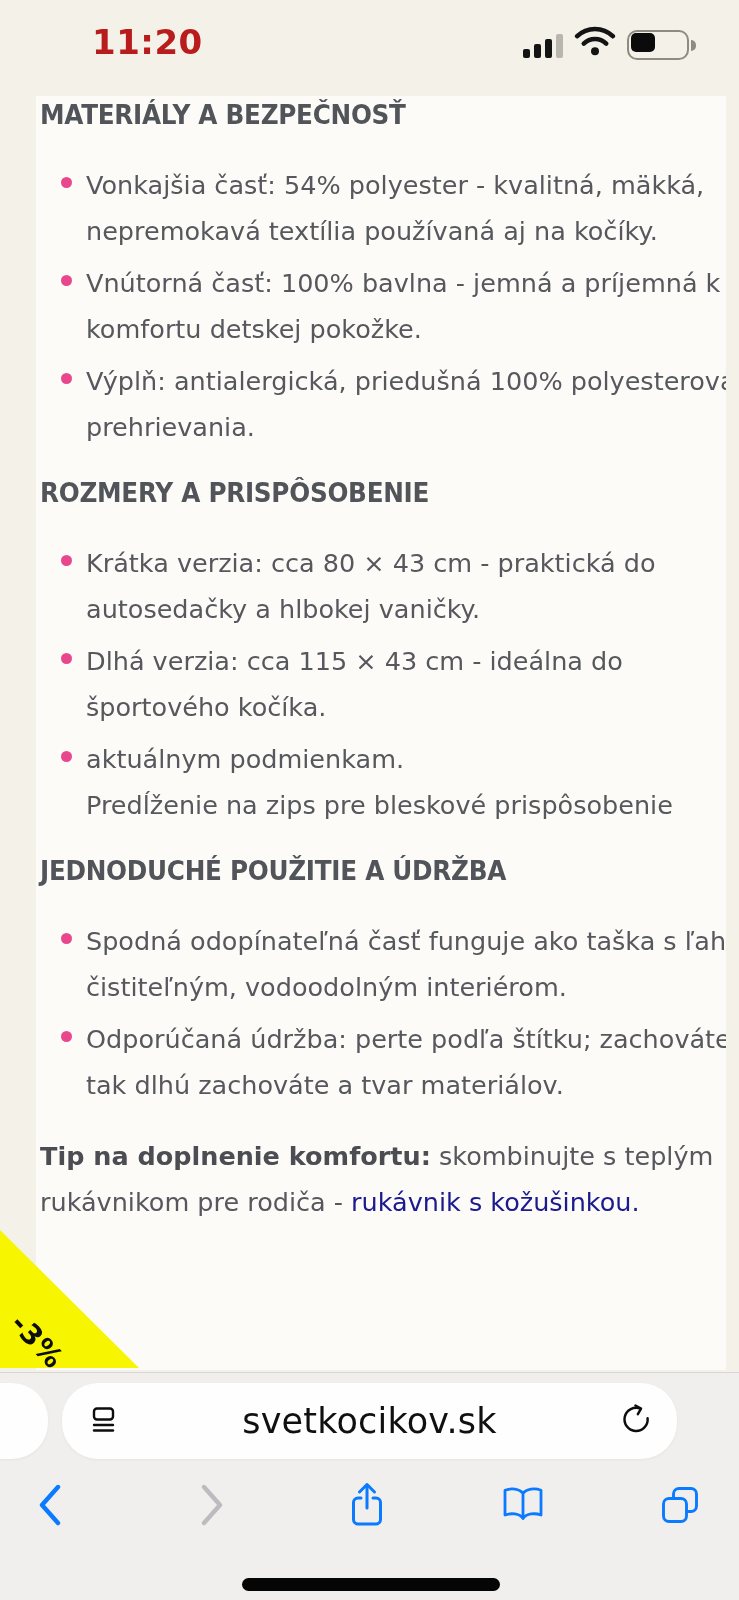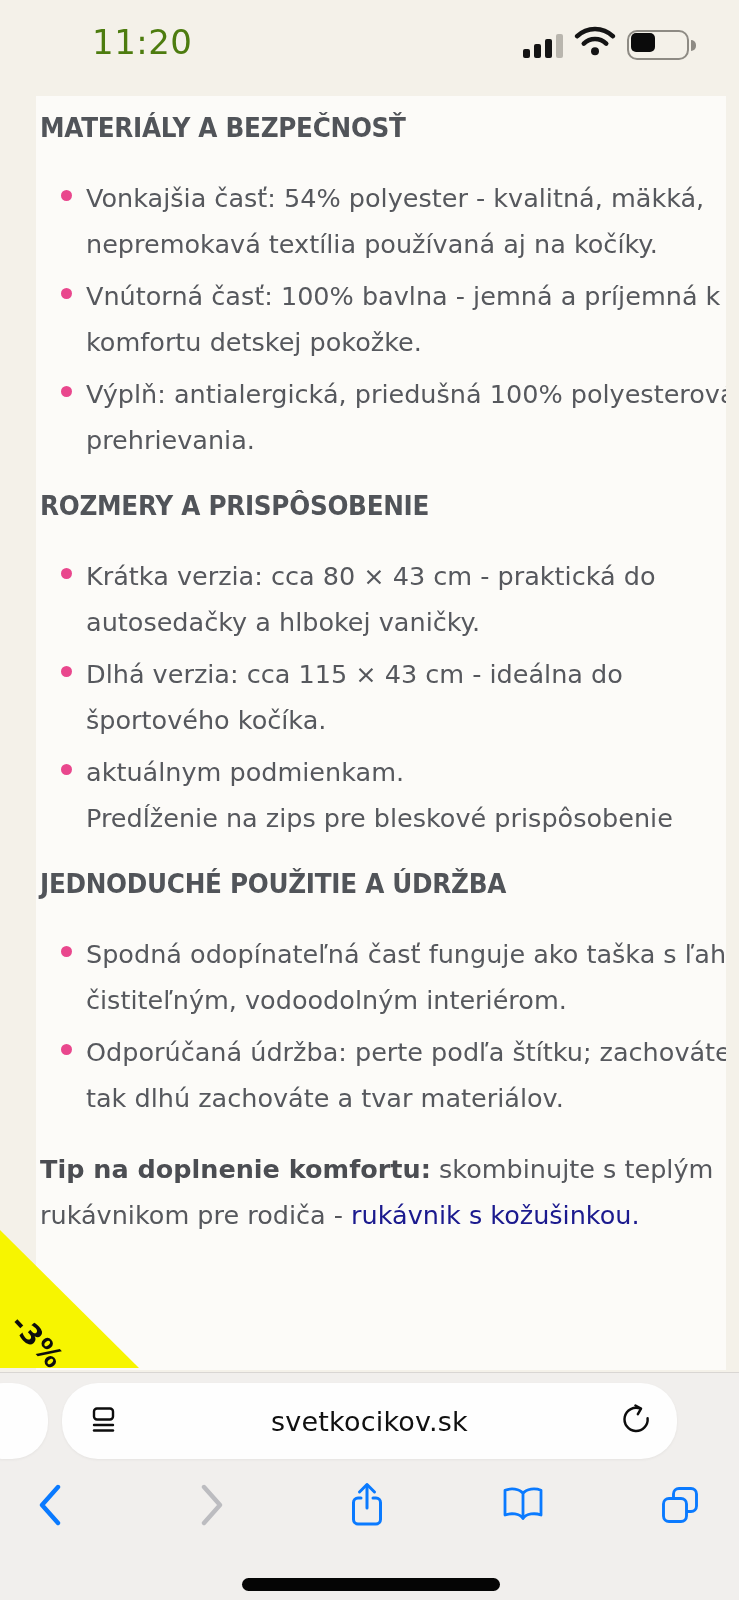--- a/index.html
+++ b/index.html
@@ -4,39 +4,39 @@
 <style>
   html,body{margin:0;padding:0;background:#e8e6e0;}
   *{box-sizing:border-box;}
   .screen{
     position:relative;width:739px;height:1600px;margin:0 auto;
     background:#f4f1e9;overflow:hidden;
     font-family:"DejaVu Sans","Liberation Sans",sans-serif;
   }
   
   .status-bar{position:absolute;top:0;left:0;width:739px;height:96px;}
-  .time{position:absolute;left:92px;top:22px;font-size:34px;font-weight:400;color:#4d7c0f;letter-spacing:.5px;}
+  .time{position:absolute;left:92px;top:22px;font-size:34px;font-weight:700;color:#b91c1c;letter-spacing:.5px;}
   .status-icons{position:absolute;right:38px;top:28px;display:flex;align-items:flex-end;gap:11px;height:32px;}
   .signal{display:flex;align-items:flex-end;gap:4px;height:26px;padding-bottom:2px;}
   .signal i{display:block;width:7px;border-radius:2px;background:#141414;}
   .signal i.b1{height:9px}.signal i.b2{height:14px}.signal i.b3{height:19px}
   .signal i.b4{height:24px;background:#b9b6ae;}
   .battery{position:relative;width:74px;height:32px;margin-bottom:-1px;}
   .battery .body{position:absolute;left:0;top:1px;width:62px;height:30px;border:2.5px solid #8e8b84;border-radius:10px;}
   .battery .fill{position:absolute;left:3.5px;top:3.5px;width:24px;height:19px;border-radius:5px;background:#0b0b0b;}
   .battery .cap{position:absolute;left:64px;top:11px;width:5px;height:11px;background:#8e8b84;border-radius:0 5px 5px 0;}
   
   .card{
     position:absolute;left:36px;top:96px;width:690px;height:1274px;
     background:#fcfbf8;padding:2px 10px 0 4px;overflow:hidden;
   }
   .section-heading{
     margin:27px 0 0 0;font-size:26px;line-height:32px;font-weight:700;color:#515459;
   }
-  .section-heading:first-child{margin-top:14px;text-decoration:underline;}
+  .section-heading:first-child{margin-top:1px;text-decoration:underline;}
   .section-heading .hx{display:inline-block;transform:scaleX(.95);transform-origin:0 50%;letter-spacing:-.3px;white-space:nowrap;}
   ul.blist{list-style:none;margin:31px 0 0 0;padding:0;}
   li.item{position:relative;padding-left:46px;margin-bottom:6px;color:#56585d;font-size:25.5px;}
   li.item .dot{position:absolute;left:21px;top:15px;width:11px;height:11px;border-radius:50%;background:#e9478d;}
   .ln{line-height:46px;white-space:nowrap;}
   .tip{margin:25px 0 0 0;font-size:25.5px;color:#56585d;}
   .tip-line{display:block;line-height:46px;white-space:nowrap;}
   .tip b{color:#4b4d52;font-weight:700;}
   .tip-link{color:#1b1a8e;text-decoration:none;cursor:pointer;}
   .tip-suffix{color:#1b1a8e;}
@@ -53,21 +53,21 @@
   .chrome{
     position:absolute;left:0;top:1372px;width:739px;height:228px;
     background:#f1efed;border-top:1px solid #d9d6d3;
   }
   .pill{position:absolute;top:10px;height:76px;background:#fefefe;border-radius:36px;box-shadow:0 1px 3px rgba(0,0,0,.05);}
   .pill.stub{left:-32px;width:80px;}
   .pill.main{left:62px;width:615px;display:flex;align-items:center;}
   .pill-btn{background:none;border:none;padding:0;cursor:pointer;display:flex;align-items:center;justify-content:center;}
   .reader-btn{position:absolute;left:26px;top:22px;width:32px;height:32px;}
   .refresh-btn{position:absolute;right:24px;top:21px;width:34px;height:34px;}
-  .url-text{flex:1;text-align:center;font-size:27px;color:#101010;letter-spacing:.2px;}
+  .url-text{flex:1;text-align:center;font-size:35px;color:#101010;letter-spacing:.2px;}
   .tool-btn{position:absolute;top:107px;width:60px;height:52px;background:none;border:none;padding:0;cursor:pointer;display:flex;align-items:center;justify-content:center;}
   .tb-back{left:20px;} .tb-fwd{left:182px;} .tb-share{left:337px;} .tb-book{left:493px;} .tb-tabs{left:650px;}
   .home-indicator{position:absolute;left:242px;top:205px;width:258px;height:13px;border-radius:7px;background:#050505;}
 </style>
 </head>
 <body>
 
 <div class="screen">
 
   <div class="status-bar">

